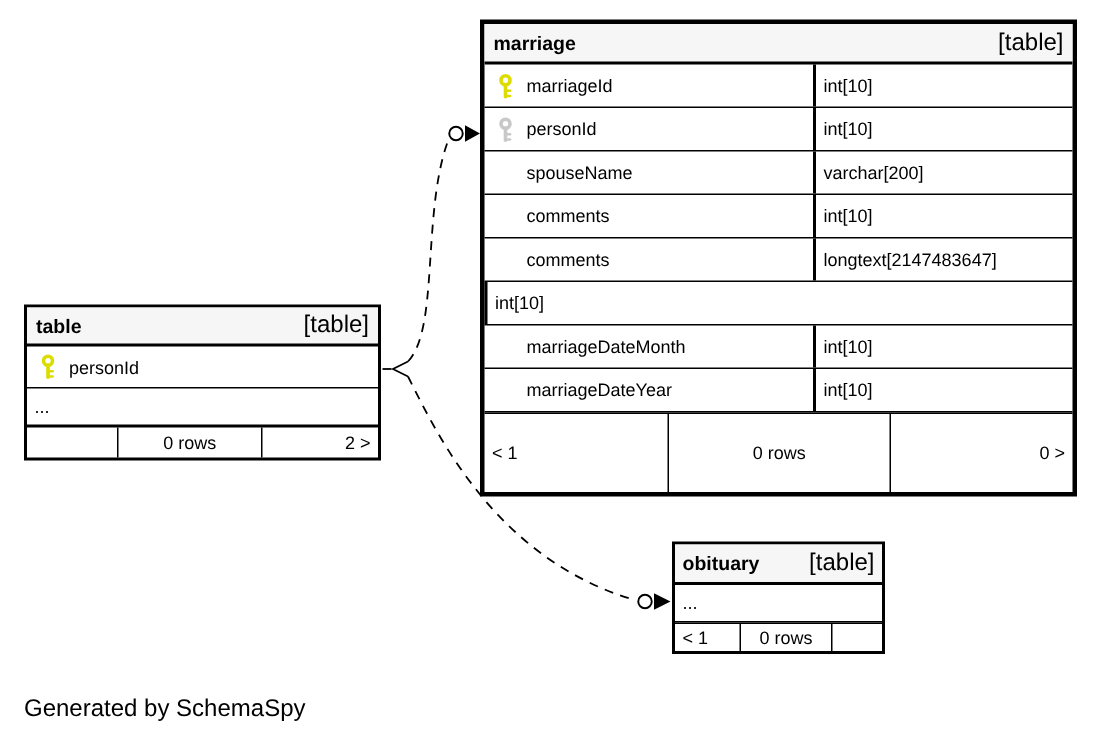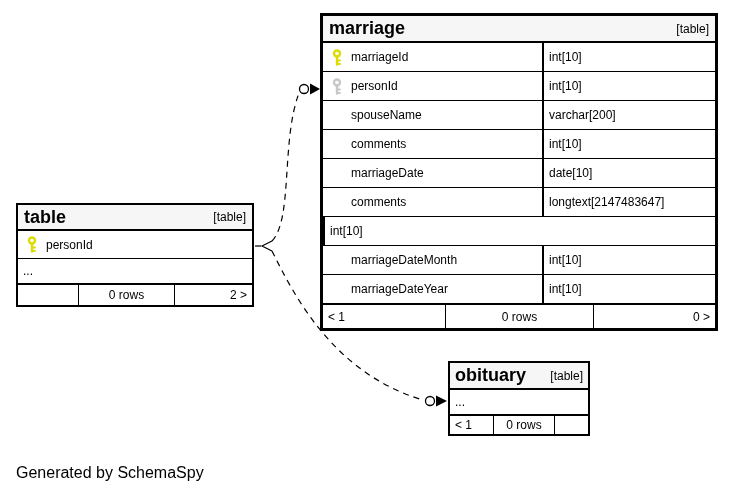--- a/index.html
+++ b/index.html
@@ -5,22 +5,22 @@
   html,body{margin:0;padding:0;background:#ffffff;}
   #canvas{
     position:relative;width:736px;height:493px;background:#ffffff;
     font-family:"Liberation Sans","DejaVu Sans",sans-serif;
     font-size:12px;color:#000;overflow:hidden;
   }
   .connector-layer{position:absolute;left:0;top:0;width:736px;height:493px;}
   .tbl{position:absolute;background:#fff;border:2px solid #000;display:flex;flex-direction:column;box-sizing:border-box;}
   .tbl.focus{border-width:3px;}
   .tbl-header{background:#f6f6f6;border-bottom:2px solid #000;display:flex;justify-content:space-between;align-items:center;padding:0 6px;box-sizing:border-box;}
-  .tbl-title{font-weight:bold;font-size:18px;}
-  .tbl-badge{font-size:12px;}
+  .tbl-title{font-weight:bold;font-size:13px;}
+  .tbl-badge{font-size:16px;}
   .col-row{display:flex;align-items:stretch;border-bottom:1px solid #000;box-sizing:border-box;}
   .col-row:last-of-type{border-bottom:none;}
   .name-cell{flex:1;display:flex;align-items:center;min-width:0;}
   .icon-cell{width:28px;display:flex;justify-content:center;align-items:center;flex:0 0 28px;}
   .type-cell{width:173px;flex:0 0 173px;border-left:2px solid #000;display:flex;align-items:center;padding-left:5px;box-sizing:border-box;}
   .ellipsis-row{display:flex;align-items:center;padding-left:5px;border-bottom:1px solid #000;box-sizing:border-box;}
   .tbl-footer{display:flex;align-items:stretch;box-sizing:border-box;}
   .tbl-footer.thick{border-top:1px solid #000;}
   .f-cell{display:flex;align-items:center;box-sizing:border-box;}
   .f-div{border-left:1px solid #000;}
@@ -133,27 +133,20 @@
     </div>
 
     <div class="col-row">
       <div class="name-cell">
         <span class="icon-cell"></span>
         <span>comments</span>
       </div>
       <div class="type-cell">int[10]</div>
     </div>
 
-    <div class="col-row">
-      <div class="name-cell">
-        <span class="icon-cell"></span>
-        <span>marriageDate</span>
-      </div>
-      <div class="type-cell">date[10]</div>
-    </div>
 
     <div class="col-row">
       <div class="name-cell">
         <span class="icon-cell"></span>
         <span>comments</span>
       </div>
       <div class="type-cell">longtext[2147483647]</div>
     </div>
 
     <div class="col-row">

